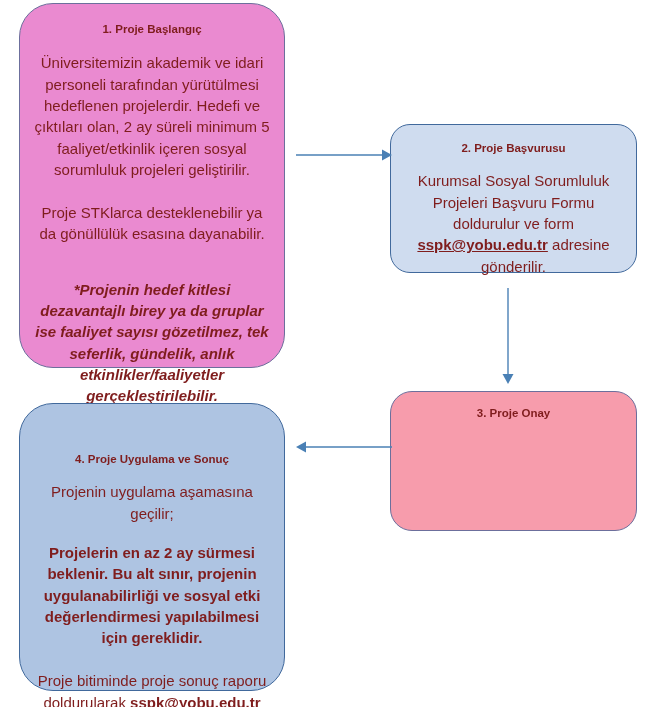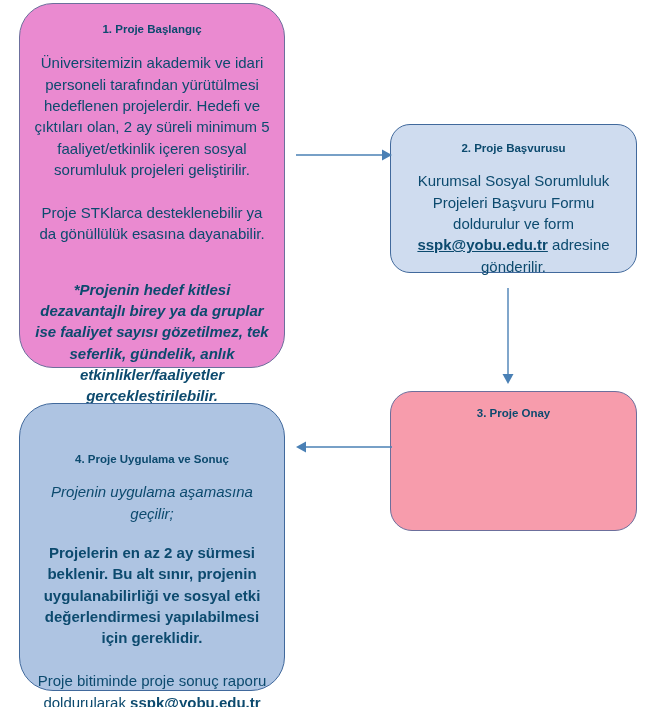--- a/index.html
+++ b/index.html
@@ -20,21 +20,21 @@
     width: 656px;
     height: 707px;
   }
   .node {
     position: absolute;
     box-sizing: border-box;
     display: flex;
     flex-direction: column;
     align-items: center;
     text-align: center;
-    color: #0c4a6e;
+    color: #7f1d1d;
   }
   .node .title {
     font-weight: bold;
     font-size: 11.5px;
     line-height: 1.25;
     margin: 0;
   }
   .node p {
     margin: 0;
     font-size: 15px;
@@ -95,21 +95,21 @@
     left: 19px;
     top: 403px;
     width: 266px;
     height: 288px;
     background: #aec4e2;
     border: 1.1px solid #41699c;
     border-radius: 34px;
     padding: 48px 14px 10px 14px;
   }
   #node-4 .title { margin-bottom: 15px; }
-  #node-4 .body-1 { margin-bottom: 18px; font-style: italic; }
+  #node-4 .body-1 { margin-bottom: 18px; }
   #node-4 .body-2 { margin-bottom: 22px; font-weight: bold; }
 
   
   .connector {
     position: absolute;
   }
   #arrow-1-2 { left: 296px; top: 145px; width: 96px; height: 20px; }
   #arrow-2-3 { left: 498px; top: 288px; width: 20px; height: 96px; }
   #arrow-3-4 { left: 296px; top: 437px; width: 96px; height: 20px; }
 </style>

